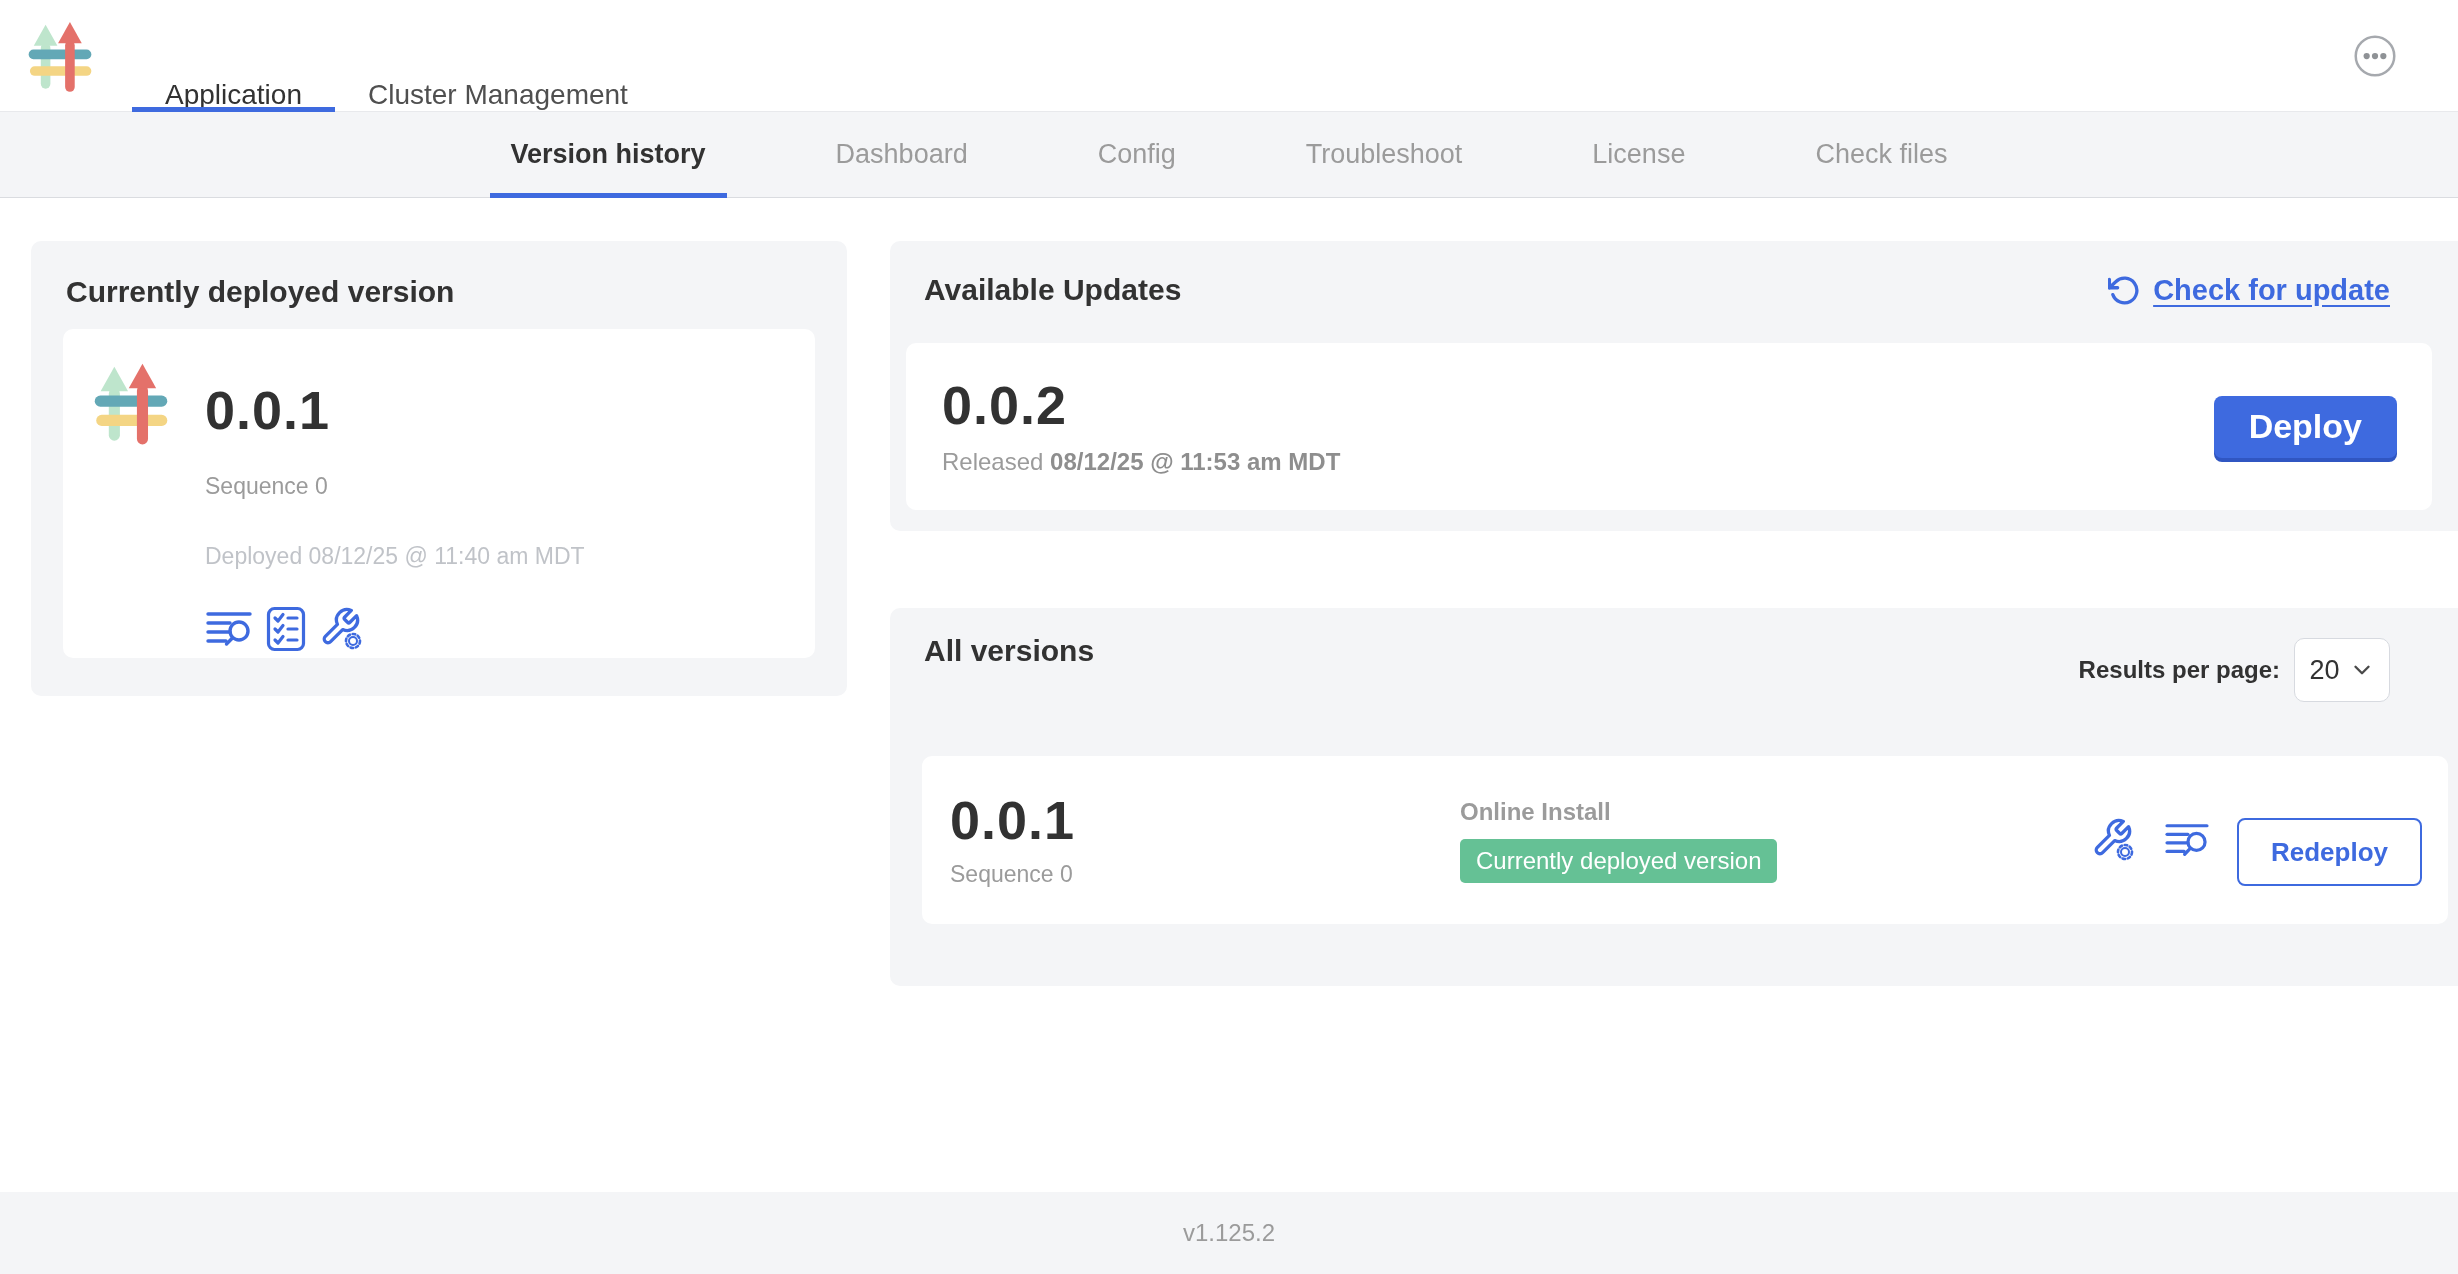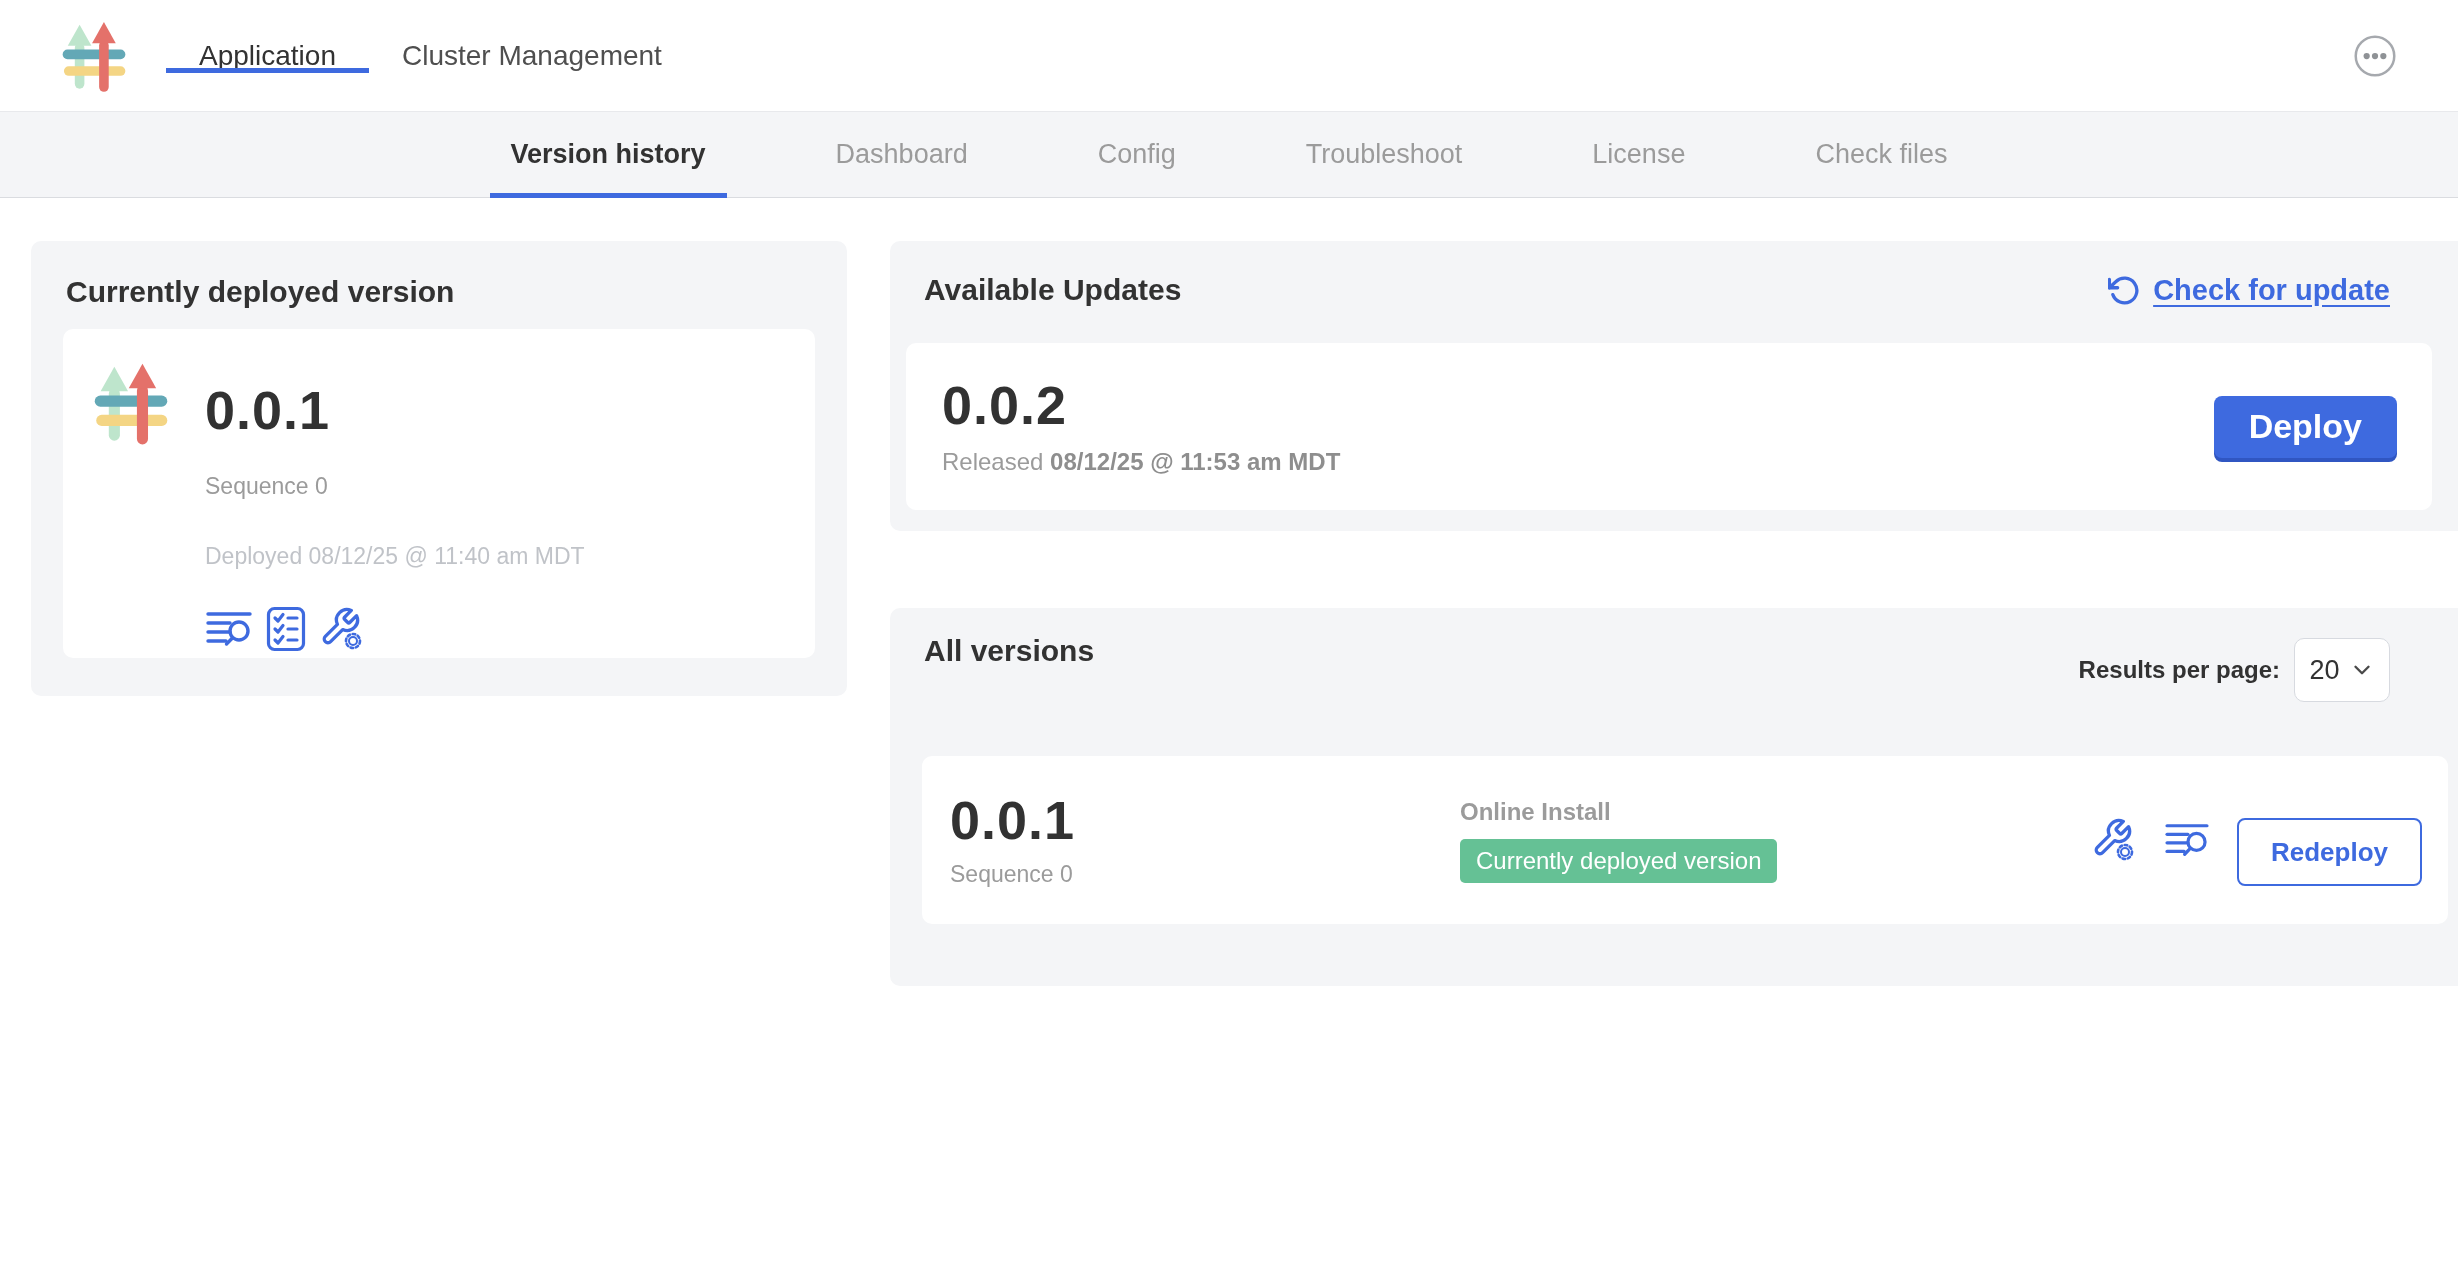--- a/index.html
+++ b/index.html
@@ -8,21 +8,21 @@
     --green: #65C195;
   }
   body {
     font-family: "Liberation Sans", sans-serif;
     background: #fff;
     color: #323232;
   }
   .page { width: 2458px; height: 1274px; overflow: hidden; display: flex; flex-direction: column; background: #fff; }
 
   
-  .topnav { height: 112px; background: #fff; border-bottom: 1px solid #E8E9EC; display: flex; align-items: center; padding-left: 62px; flex: none; }
+  .topnav { height: 112px; background: #fff; border-bottom: 1px solid #E8E9EC; display: flex; align-items: flex-end; padding-left: 28px; flex: none; }
   .logo-sm { width: 64px; height: 72px; align-self: center; margin-right: 40px; }
   .topnav-tabs { display: flex; align-items: stretch; }
   .toptab { display: flex; align-items: center; padding: 0 33px; font-size: 28px; color: #4F4F4F; position: relative; cursor: pointer; }
   .toptab.active { color: #323232; }
   .toptab.active::after { content: ""; position: absolute; left: 0; right: 0; bottom: -1px; height: 5px; background: var(--accent); }
   .more-btn { margin-left: auto; margin-right: 58px; align-self: center; background: none; border: none; cursor: pointer; width: 50px; height: 50px; padding: 0; }
 
   
   .subnav { height: 86px; background: #F4F5F7; border-bottom: 1px solid #DADCE0; display: flex; justify-content: center; align-items: stretch; gap: 88px; flex: none; }
   .subtab { display: flex; align-items: center; padding: 0 21px; font-size: 27px; color: #9B9B9B; position: relative; cursor: pointer; }
@@ -259,14 +259,17 @@
               <line x1="27.2" y1="29.2" x2="21.5" y2="35"></line>
             </svg>
           </button>
           <button class="btn-outline">Redeploy</button>
         </div>
       </div>
     </section>
 
   </main>
 
+  <footer>
+    <span class="footer-version">v1.125.2</span>
+  </footer>
 
 </div>
 
 </body></html>

